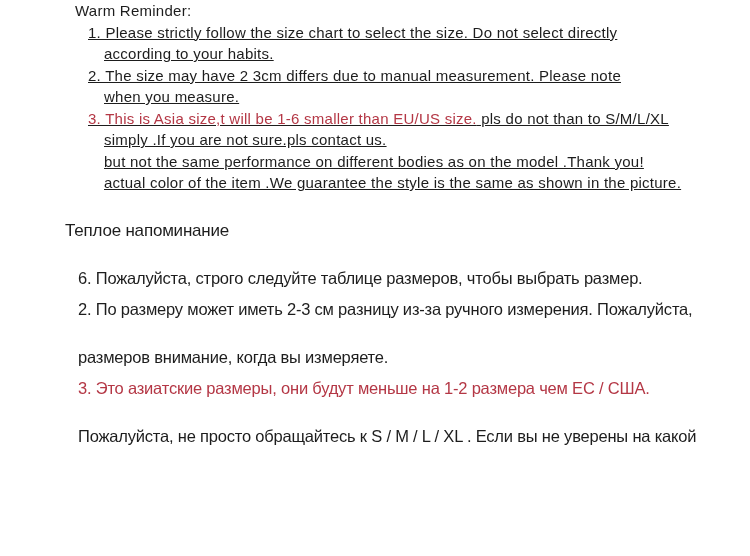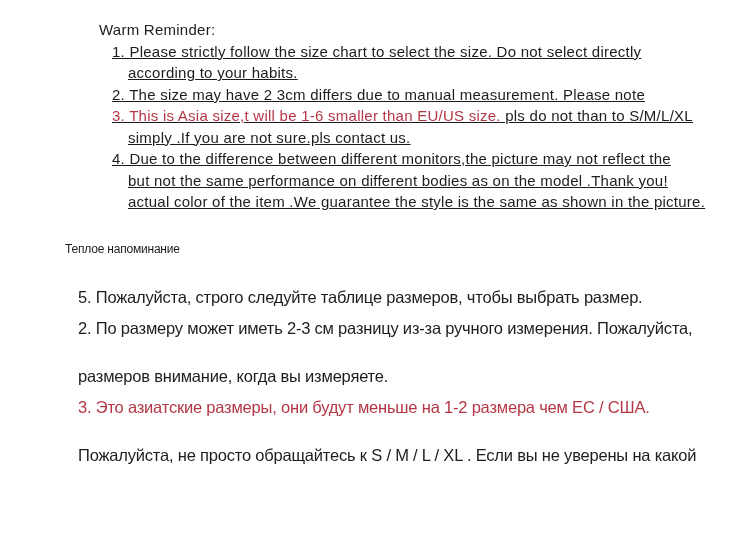--- a/index.html
+++ b/index.html
@@ -12,64 +12,62 @@
     height: 556px;
     overflow: hidden;
     color: #1d1d1d;
     font-family: "Liberation Sans", sans-serif;
   }
   .section { position: relative; }
   .line { white-space: nowrap; }
 
   
   .en {
-    padding-top: 19px;
     font-size: 15px;
     line-height: 21.5px;
     letter-spacing: 0.25px;
     color: #1d1d1d;
-    margin-left: 24px;
   }
   .en .title { margin-left: 75px; }
   .en .line.first { margin-left: 88px; text-decoration: underline; }
   .en .line.cont  { margin-left: 104px; text-decoration: underline; }
 
   
   .ru {
     margin-top: 25px;
     font-size: 16.5px;
     line-height: 23px;
     letter-spacing: -0.2px;
     color: #1d1d1d;
   }
-  .ru .title { margin-left: 65px; font-size: 12px; }
+  .ru .title { margin-left: 65px; font-size: 17px; }
   .ru .line  { margin-left: 78px; }
   .ru .line.para { margin-top: 8px; }
 
   .red { color: #b43745; }
 </style>
 <style>.red{color:#b43745;}</style></head>
 <body style="background: rgb(255, 255, 255); color: rgb(29, 29, 29);">
 
 <div class="section en">
   <div class="title">Warm Reminder:</div>
   <div>
       <div class="line first"><span>1. Please strictly follow the size chart to select the size. Do not select directly</span></div>
       <div class="line cont"><span>according to your habits.</span></div>
       <div class="line first"><span>2. The size may have 2 3cm differs due to manual measurement. Please note</span></div>
+      <div class="line cont"><span>when you measure.</span></div>
       <div class="line first"><span class="red">3. This is Asia size,t will be 1-6 smaller than EU/US size.</span><span> pls do not than to S/M/L/XL</span></div>
       <div class="line cont"><span>simply .If you are not sure.pls contact us.</span></div>
-      <div class="line first"><span>4. Due to the difference between different monitors,the picture may not reflect the</span></div>
       <div class="line cont"><span>but not the same performance on different bodies as on the model .Thank you!</span></div>
       <div class="line cont"><span>actual color of the item .We guarantee the style is the same as shown in the picture.</span></div>
     </div>
 </div>
 
 <div class="section ru">
   <div class="title">Теплое напоминание</div>
   <div>
-      <div class="line ru"><span>5. Пожалуйста, строго следуйте таблице размеров, чтобы выбрать размер.</span></div>
+      <div class="line ru"><span>6. Пожалуйста, строго следуйте таблице размеров, чтобы выбрать размер.</span></div>
       <div class="line ru para"><span>2. По размеру может иметь 2-3 см разницу из-за ручного измерения. Пожалуйста,</span></div>
       <div class="line ru"><span>размеров внимание, когда вы измеряете.</span></div>
       <div class="line ru para"><span class="red">3. Это азиатские размеры, они будут меньше на 1-2 размера чем ЕС / США.</span></div>
       <div class="line ru"><span>Пожалуйста, не просто обращайтесь к S / M / L / XL . Если вы не уверены на какой</span></div>
     </div>
 </div>
 
 </body></html>

